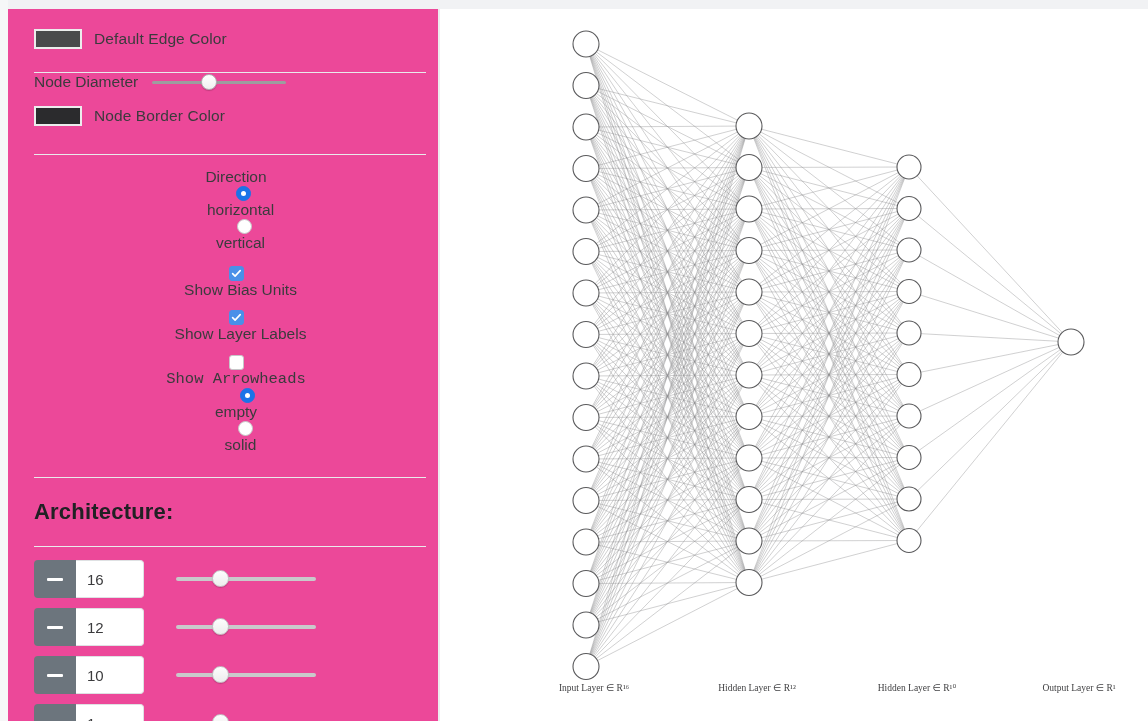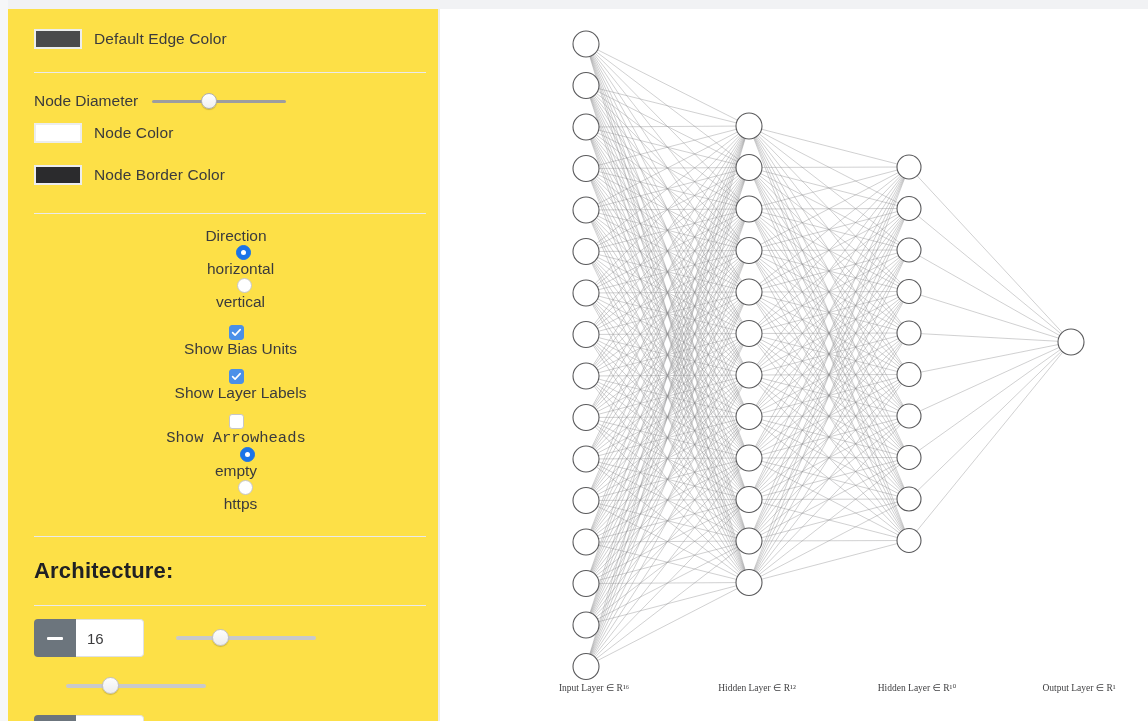--- a/index.html
+++ b/index.html
@@ -24,21 +24,21 @@
   .left-edge {
     position: absolute; left: 0; top: 0;
     width: 8px; height: 721px;
     background: #f6f7f8;
   }
 
   
   .panel {
     position: absolute; left: 8px; top: 9px;
     width: 432px; height: 712px;
-    background: #fde047;
+    background: #ec4899;
     border-right: 2px solid #ececee;
   }
   .hr {
     height: 1px; background: #eaeaec;
     margin-left: 26px; width: 392px;
   }
   .row { display: flex; align-items: center; flex-direction: column; }
 
   
   .swatch-row { height: 34px; padding-left: 26px; display:flex; align-items:center; }
@@ -170,34 +170,28 @@
 
     <div class="swatch-row" style="margin-top:13px;">
       <span class="swatch">
         <i id="sw-edge" style="background: rgb(74, 74, 76);"></i>
       </span>
       <span class="swatch-label">Default Edge Color</span>
     </div>
 
     <div class="hr" style="margin-top:16px;"></div>
 
-    <div class="slider-row" style="margin-top:19px;">
+    <div class="slider-row" style="">
       <span class="slider-label">Node Diameter</span>
       <span class="slider" id="sl-diameter" style="width:134px; margin-left:14px;">
         <span class="track"></span>
         <span class="thumb" style="left: 48.38px;"></span>
       </span>
     </div>
 
-    <div class="swatch-row" style="margin-top:6px;">
-      <span class="swatch">
-        <i id="sw-node" style="background: rgb(255, 255, 255);"></i>
-      </span>
-      <span class="swatch-label">Node Color</span>
-    </div>
 
     <div class="swatch-row" style="margin-top:8px;">
       <span class="swatch">
         <i id="sw-border" style="background: rgb(43, 43, 45);"></i>
       </span>
       <span class="swatch-label">Node Border Color</span>
     </div>
 
     <div class="hr" style="margin-top:21px;"></div>
 
@@ -229,21 +223,21 @@
     </div>
 
     <div class="row" style="margin-top:12px; padding-left:26px;">
       <span class="cb">
         
       </span>
       <span class="opt-label" style="margin-left:0;font-family:Liberation Mono, monospace;">Show Arrowheads</span>
       <span class="radio on" style="margin-left:22px;"></span>
       <span class="opt-label" style="">empty</span>
       <span class="radio" style="margin-left:18px;"></span>
-      <span class="opt-label" style="margin-left:9px;">https</span>
+      <span class="opt-label" style="margin-left:9px;">solid</span>
     </div>
 
     <div class="hr" style="margin-top:23px;"></div>
 
     <div class="arch-title" style="margin-top:21px;">Architecture:</div>
 
     <div class="hr" style="margin-top:21px;"></div>
 
     <div id="arch-rows" style="margin-top:8px;">
         <div class="arch-row">
@@ -252,20 +246,26 @@
               <span class="bar"></span>
             </div>
             <div class="num-box">16</div>
           </div>
           <span class="slider light" style="width: 140px; margin-left: 32px;">
             <span class="track"></span>
             <span class="thumb" style="left: 35.67px;"></span>
           </span>
         </div>
         <div class="arch-row">
+          <div class="stepper">
+            <div class="step-btn minus">
+              <span class="bar"></span>
+            </div>
+            <div class="num-box">12</div>
+          </div>
           <span class="slider light" style="width: 140px; margin-left: 32px;">
             <span class="track"></span>
             <span class="thumb" style="left: 35.67px;"></span>
           </span>
         </div>
         <div class="arch-row">
           <div class="stepper">
             <div class="step-btn minus">
               <span class="bar"></span>
             </div>

